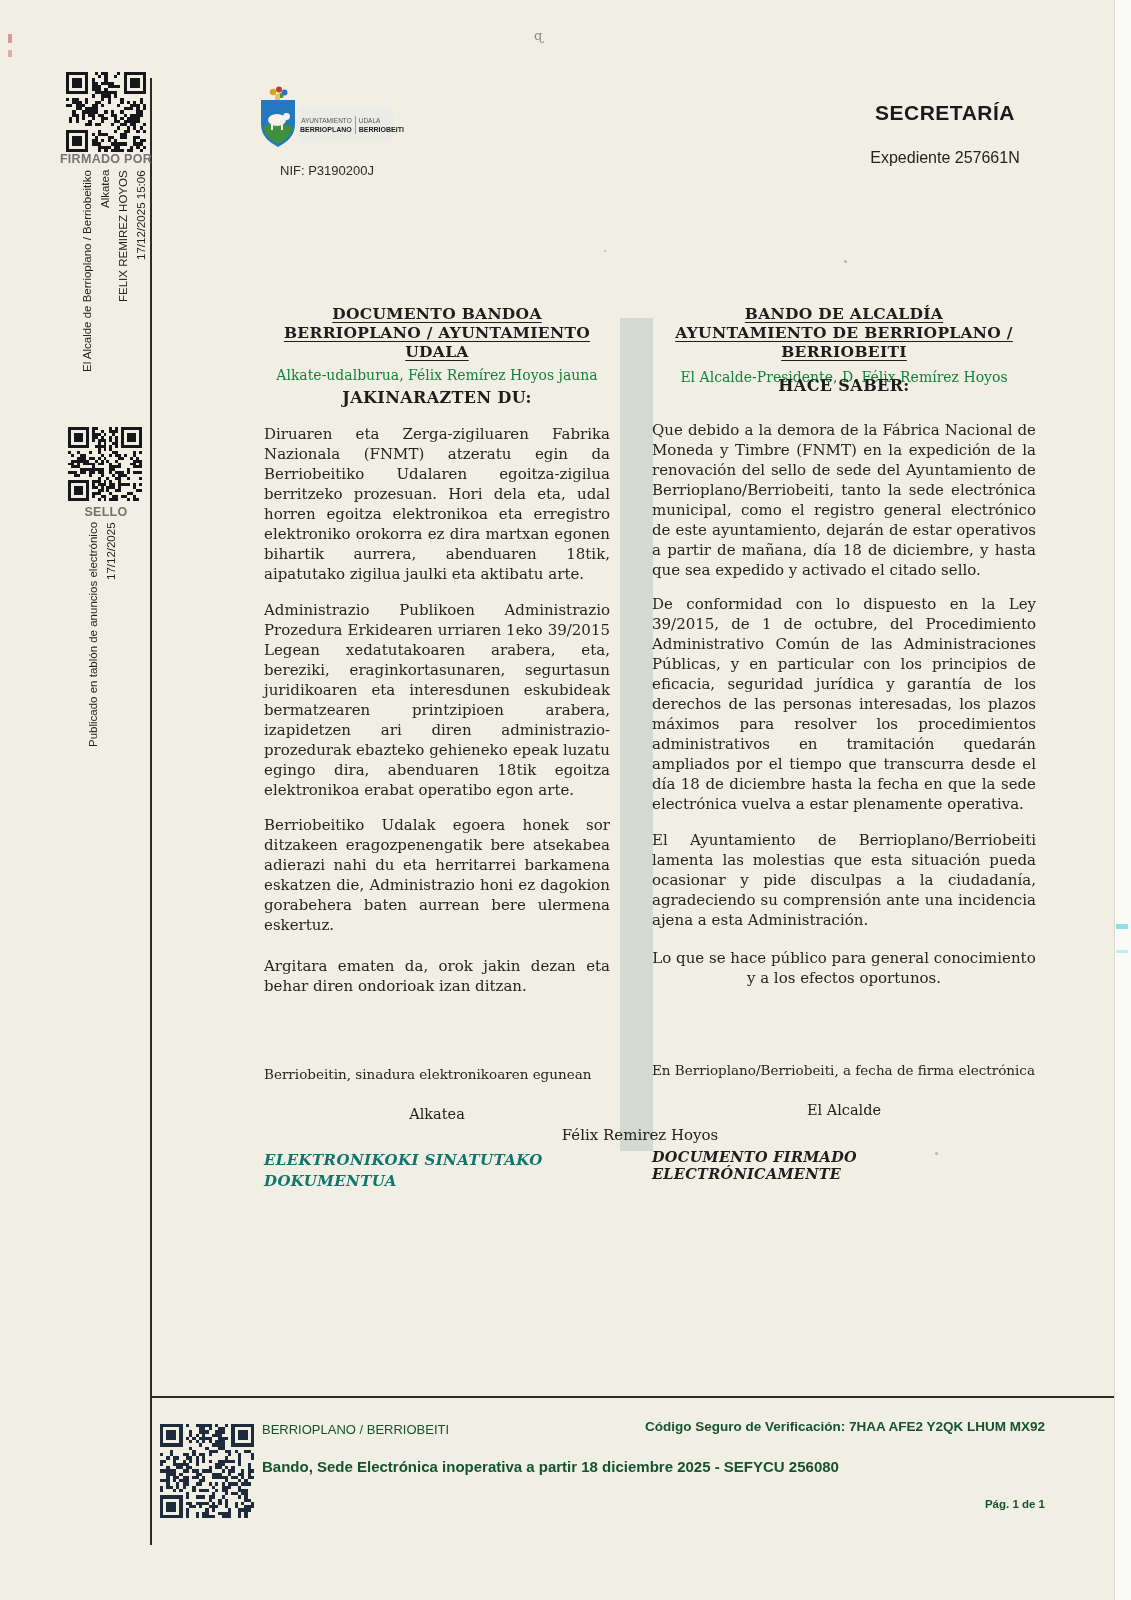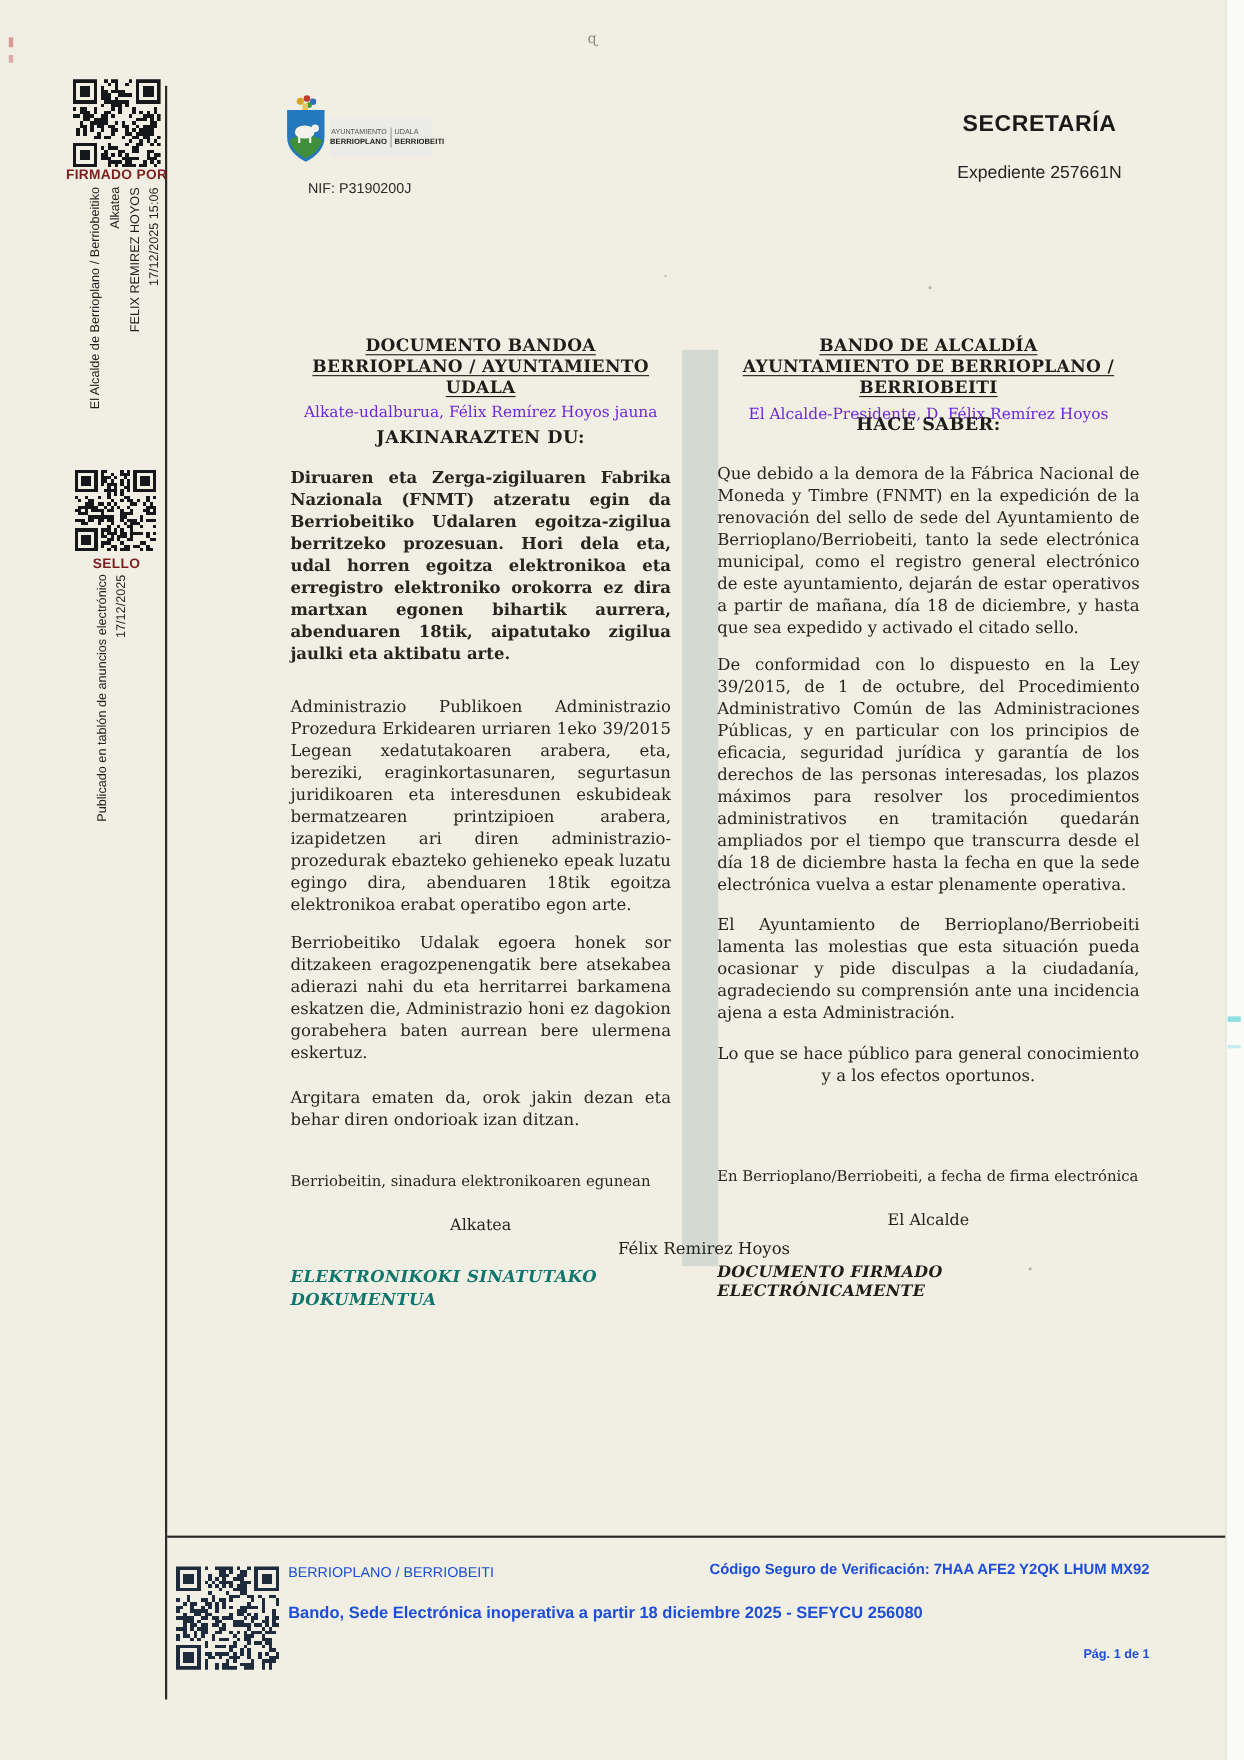--- a/index.html
+++ b/index.html
@@ -11,21 +11,21 @@
   .hline{position:absolute;left:152px;top:1396px;width:979px;height:2px;background:#2b2b28;}
   .graybar{position:absolute;left:620px;top:318px;width:33px;height:833px;background:#d4dad2;}
   .edge-right{position:absolute;right:0;top:0;width:16px;height:1600px;background:#fafaf7;border-left:1px solid #dcdcd4;}
 
   
   .qr{position:absolute;}
   .qr-firmado{left:66px;top:72px;width:80px;height:80px;}
   .qr-sello{left:68px;top:427px;width:74px;height:74px;}
   .qr-footer{left:160px;top:1424px;width:94px;height:94px;}
   .side-label{position:absolute;left:39px;width:134px;text-align:center;
-    font:600 12.5px "Liberation Sans",sans-serif;color:#7f1d1d;letter-spacing:.3px;}
+    font:600 12.5px "Liberation Sans",sans-serif;color:#737373;letter-spacing:.3px;}
   .lbl-firmado{top:152px;}
   .lbl-sello{top:505px;}
   .vtext{position:absolute;writing-mode:vertical-rl;transform:rotate(180deg);
     font:11.5px "Liberation Sans",sans-serif;color:#1f1f1d;text-align:end;line-height:18px;}
   .vtext-firmado{left:78px;top:170px;width:58px;height:232px;}
   .vtext-sello{left:84px;top:522px;width:40px;height:232px;}
 
   
   .logo-shield{position:absolute;left:256px;top:86px;}
   .logo-box{position:absolute;left:300px;top:107px;width:93px;height:35px;background:#ebebe7;
@@ -40,48 +40,48 @@
     font:bold 21px "Liberation Sans",sans-serif;color:#1a1a18;letter-spacing:.5px;}
   .expediente{position:absolute;left:810px;top:149px;width:270px;text-align:center;
     font:16px "Liberation Sans",sans-serif;color:#232321;}
 
   
   .col-title{position:absolute;text-align:center;font-weight:bold;font-size:15.5px;
     line-height:19px;letter-spacing:.3px;color:#1e1d1a;}
   .col-title div{text-decoration:underline;text-underline-offset:3px;}
   .title-eu{left:264px;top:304px;width:346px;}
   .title-es{left:652px;top:304px;width:384px;}
-  .col-intro{position:absolute;text-align:center;font-size:14px;color:#6d28d9;}
+  .col-intro{position:absolute;text-align:center;font-size:14px;color:#15803d;}
   .intro-eu{left:264px;top:367px;width:346px;}
   .intro-es{left:652px;top:369px;width:384px;}
   .col-announce{position:absolute;text-align:center;font-weight:bold;font-size:16px;
     letter-spacing:.4px;color:#1e1d1a;}
   .announce-eu{left:264px;top:388px;width:346px;}
   .announce-es{left:652px;top:376px;width:384px;}
   .body-col{position:absolute;font-size:15px;line-height:20px;color:#26251f;text-align:justify;}
   .body-eu{left:264px;top:424px;width:346px;}
   .body-es{left:652px;top:420px;width:384px;}
   .body-col p{margin:0;}
-  .body-eu p.p0{margin-bottom:28px;font-weight:bold;} .body-eu p.p1{margin-bottom:15px;} .body-eu p.p2{margin-bottom:21px;}
+  .body-eu p.p0{margin-bottom:16px;} .body-eu p.p1{margin-bottom:15px;} .body-eu p.p2{margin-bottom:21px;}
   .body-es p.p0{margin-bottom:14px;} .body-es p.p1{margin-bottom:16px;} .body-es p.p2{margin-bottom:18px;}
   .body-es p.p3{text-align:center;}
 
   
   .place-eu{position:absolute;left:264px;top:1066px;font-size:13.5px;color:#26251f;}
   .place-es{position:absolute;left:652px;top:1062px;font-size:13.5px;color:#26251f;}
   .role-eu{position:absolute;left:264px;top:1106px;width:346px;text-align:center;font-size:14.5px;}
   .role-es{position:absolute;left:652px;top:1102px;width:384px;text-align:center;font-size:14.5px;}
   .sig-name{position:absolute;left:530px;top:1126px;width:220px;text-align:center;font-size:15px;color:#23221e;}
   .note-eu{position:absolute;left:264px;top:1150px;width:290px;font-weight:bold;font-style:italic;
     font-size:15px;line-height:21px;letter-spacing:.4px;color:#0f766e;}
   .note-es{position:absolute;left:652px;top:1148px;width:384px;font-weight:bold;font-style:italic;
     font-size:14.5px;letter-spacing:.3px;color:#1f1e1a;}
 
   
-  .ft{font-family:"Liberation Sans",sans-serif;color:#1d4ed8;position:absolute;}
+  .ft{font-family:"Liberation Sans",sans-serif;color:#14532d;position:absolute;}
   .ft-org{left:262px;top:1422px;font-size:13px;}
   .ft-csv{left:540px;top:1419px;width:505px;text-align:right;font-size:13.5px;font-weight:bold;}
   .ft-title{left:262px;top:1458px;font-size:15px;font-weight:bold;}
   .ft-verify{left:262px;top:1501px;font-size:11px;}
   .ft-page{left:930px;top:1498px;width:115px;text-align:right;font-size:11.5px;font-weight:bold;}
 
   
   .mark{position:absolute;}
   .m-cyan1{left:1116px;top:924px;width:12px;height:5px;background:#8fe0e2;}
   .m-cyan2{left:1116px;top:950px;width:12px;height:3px;background:#c2ecef;}

